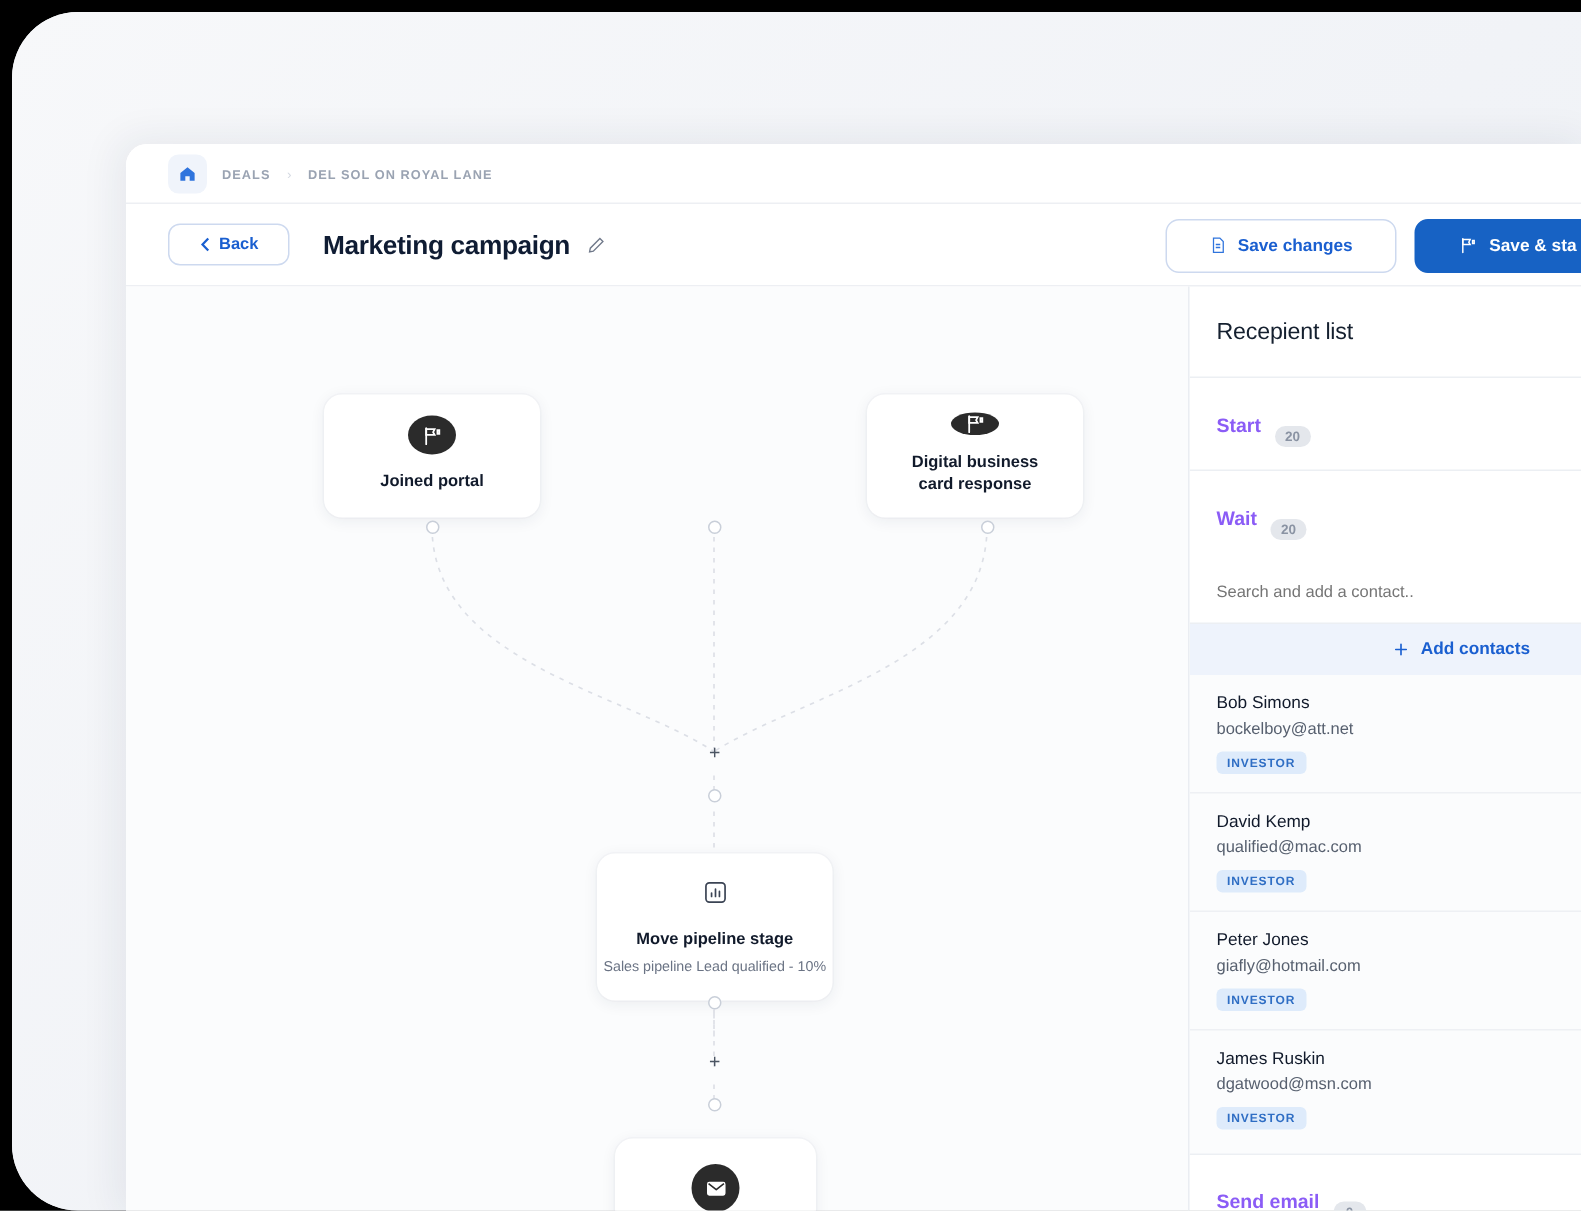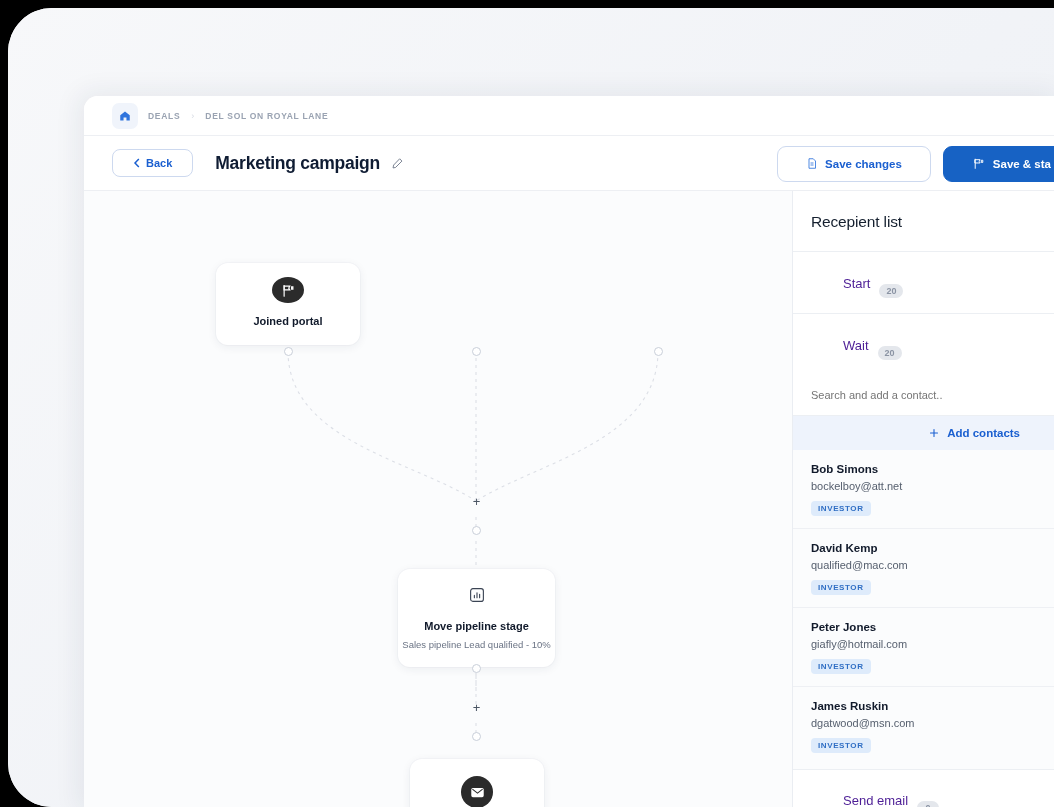--- a/index.html
+++ b/index.html
@@ -205,23 +205,22 @@
     letter-spacing: -0.15px;
   }
   .section-head {
     display: flex; align-items: center; gap: 9px;
     padding: 17px 18px 15px;
     border-bottom: 1px solid #ecEFF3;
   }
   .section-head.noborder { border-bottom: none; }
   .section-label {
     font-size: 13px;
-    font-weight: 400;
-    color: #4c1d95;
-    margin-left: 32px;
+    font-weight: 700;
+    color: #8b5cf6;
   }
   .count-badge {
     background: #e4e7ec;
     color: #8a93a3;
     font-size: 9px;
     font-weight: 700;
     border-radius: 9px;
     padding: 2px 7px;
     min-width: 22px;
     text-align: center;
@@ -257,21 +256,21 @@
     flex: 1;
     overflow: hidden;
   }
   .contact {
     padding: 13px 18px 12px;
     border-bottom: 1px solid #eef0f4;
   }
   .contact:last-child { border-bottom: none; }
   .contact-name {
     font-size: 11.5px;
-    font-weight: 700;
+    font-weight: 400;
     color: #111a2b;
   }
   .contact-email {
     font-size: 11px;
     color: #57606f;
     margin-top: 5px;
   }
   .tag {
     display: inline-block;
     margin-top: 9px;
@@ -364,20 +363,30 @@
                 <path d="M5 5h9l-1.6 3.2L14 11H5z"></path>
                 <path d="M17 6h2v4h-2z"></path>
             </svg>
           </div>
           <div class="node-title">Joined portal</div>
         </div>
         <div class="anchor" style="left:200px; top:156px;"></div>
 
         <div class="anchor" style="left:388px; top:156px;"></div>
 
+        <div class="node" style="left:494px; top:72px; width:144px; height:82px;">
+          <div class="node-ico-dark">
+            <svg width="15" height="15" viewBox="0 0 24 24" fill="none" stroke="#fff" stroke-width="1.9" stroke-linecap="round">
+              <path d="M5 21V4"></path>
+                <path d="M5 5h9l-1.6 3.2L14 11H5z"></path>
+                <path d="M17 6h2v4h-2z"></path>
+            </svg>
+          </div>
+          <div class="node-title" style="max-width:110px;">Digital business card response</div>
+        </div>
         <div class="anchor" style="left:570px; top:156px;"></div>
 
         <div style="position:absolute; left:385px; top:303px; width:15px; height:15px; display:flex; align-items:center; justify-content:center; color:#4b5563; font-size:13px; line-height:1; cursor:pointer;">
           <span>+</span>
         </div>
         <div class="anchor" style="left:388px; top:335px;"></div>
 
         <div class="node" style="left:314px; top:378px; width:157px; height:98px;">
           <div class="node-ico-plain">
             <svg width="18" height="18" viewBox="0 0 24 24" fill="none" stroke="#3b4454" stroke-width="1.5" stroke-linecap="round">

